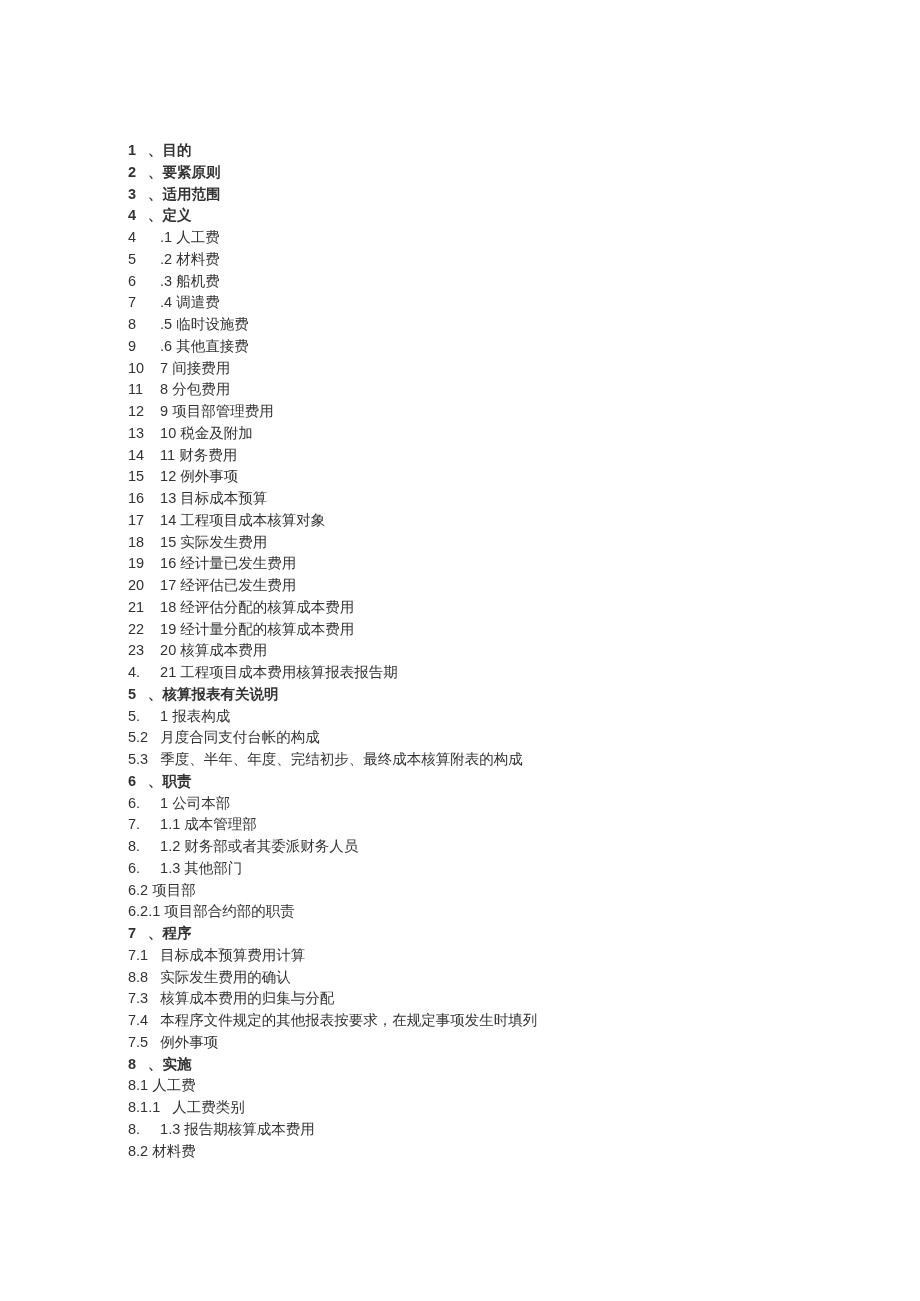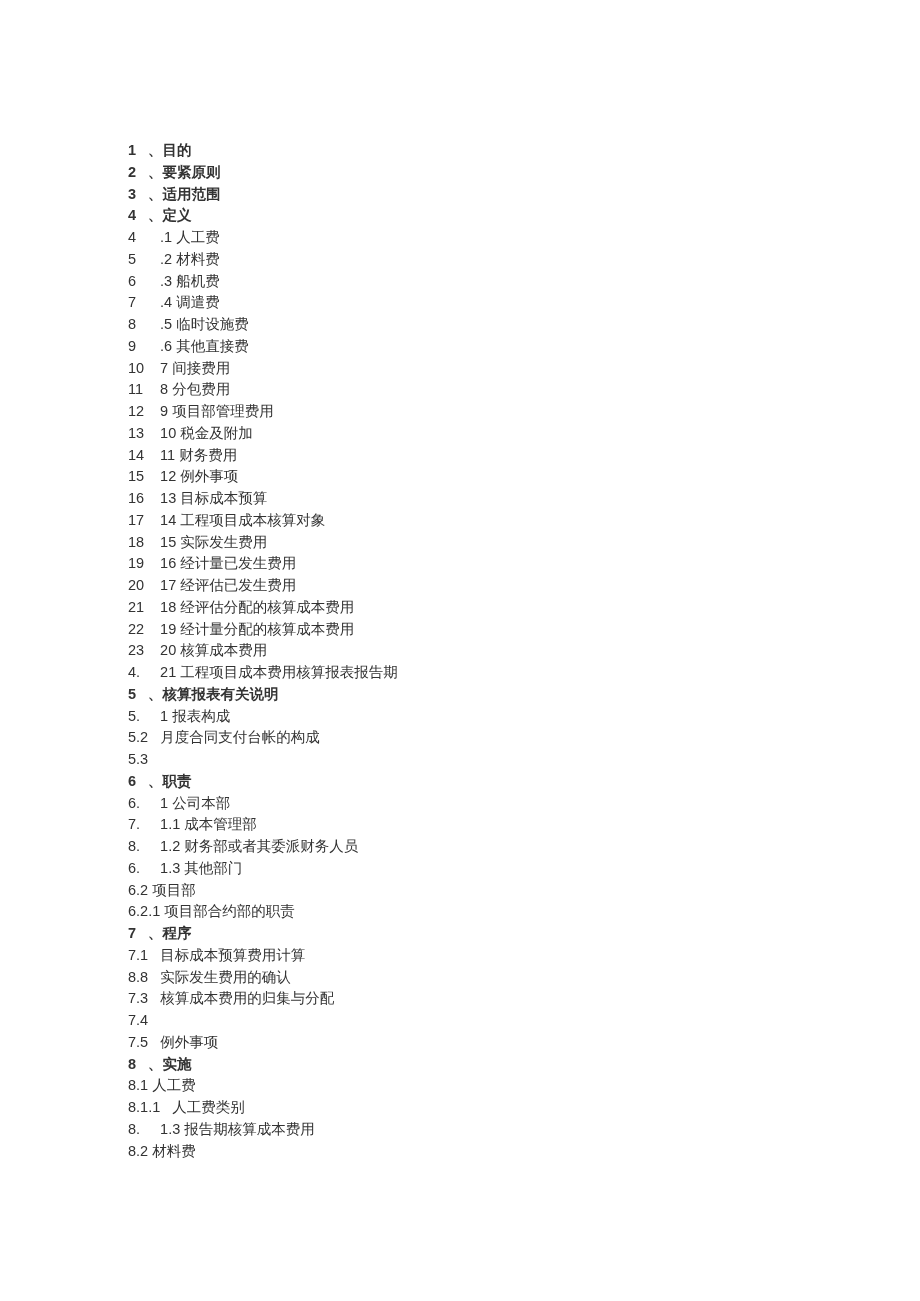--- a/index.html
+++ b/index.html
@@ -56,32 +56,32 @@
     <div class="toc-line"><span class="toc-num">18</span><span>   </span><span>15</span><span> </span><span>实际发生费用</span></div>
     <div class="toc-line"><span class="toc-num">19</span><span>   </span><span>16</span><span> </span><span>经计量已发生费用</span></div>
     <div class="toc-line"><span class="toc-num">20</span><span>   </span><span>17</span><span> </span><span>经评估已发生费用</span></div>
     <div class="toc-line"><span class="toc-num">21</span><span>   </span><span>18</span><span> </span><span>经评估分配的核算成本费用</span></div>
     <div class="toc-line"><span class="toc-num">22</span><span>   </span><span>19</span><span> </span><span>经计量分配的核算成本费用</span></div>
     <div class="toc-line"><span class="toc-num">23</span><span>   </span><span>20</span><span> </span><span>核算成本费用</span></div>
     <div class="toc-line"><span class="toc-num">4.</span><span>   </span><span>21</span><span> </span><span>工程项目成本费用核算报表报告期</span></div>
     <div class="toc-line bold"><span class="toc-num">5</span><span>、</span><span>核算报表有关说明</span></div>
     <div class="toc-line"><span class="toc-num">5.</span><span>   </span><span>1</span><span> </span><span>报表构成</span></div>
     <div class="toc-line"><span class="toc-num">5.2</span><span>   </span><span>月度合同支付台帐的构成</span></div>
-    <div class="toc-line"><span class="toc-num">5.3</span><span>   </span></div>
+    <div class="toc-line"><span class="toc-num">5.3</span><span>   </span><span>季度、半年、年度、完结初步、最终成本核算附表的构成</span></div>
     <div class="toc-line bold"><span class="toc-num">6</span><span>、</span><span>职责</span></div>
     <div class="toc-line"><span class="toc-num">6.</span><span>   </span><span>1</span><span> </span><span>公司本部</span></div>
     <div class="toc-line"><span class="toc-num">7.</span><span>   </span><span>1.1</span><span> </span><span>成本管理部</span></div>
     <div class="toc-line"><span class="toc-num">8.</span><span>   </span><span>1.2</span><span> </span><span>财务部或者其委派财务人员</span></div>
     <div class="toc-line"><span class="toc-num">6.</span><span>   </span><span>1.3</span><span> </span><span>其他部门</span></div>
     <div class="toc-line"><span>6.2</span><span> </span><span>项目部</span></div>
     <div class="toc-line"><span>6.2.1</span><span> </span><span>项目部合约部的职责</span></div>
     <div class="toc-line bold"><span class="toc-num">7</span><span>、</span><span>程序</span></div>
     <div class="toc-line"><span class="toc-num">7.1</span><span>   </span><span>目标成本预算费用计算</span></div>
     <div class="toc-line"><span class="toc-num">8.8</span><span>   </span><span>实际发生费用的确认</span></div>
     <div class="toc-line"><span class="toc-num">7.3</span><span>   </span><span>核算成本费用的归集与分配</span></div>
-    <div class="toc-line"><span class="toc-num">7.4</span><span>   </span></div>
+    <div class="toc-line"><span class="toc-num">7.4</span><span>   </span><span>本程序文件规定的其他报表按要求，在规定事项发生时填列</span></div>
     <div class="toc-line"><span class="toc-num">7.5</span><span>   </span><span>例外事项</span></div>
     <div class="toc-line bold"><span class="toc-num">8</span><span>、</span><span>实施</span></div>
     <div class="toc-line"><span>8.1</span><span> </span><span>人工费</span></div>
     <div class="toc-line"><span class="toc-num">8.1.1</span><span>   </span><span>人工费类别</span></div>
     <div class="toc-line"><span class="toc-num">8.</span><span>   </span><span>1.3</span><span> </span><span>报告期核算成本费用</span></div>
     <div class="toc-line"><span>8.2</span><span> </span><span>材料费</span></div>
   </div>
 
 </body></html>

